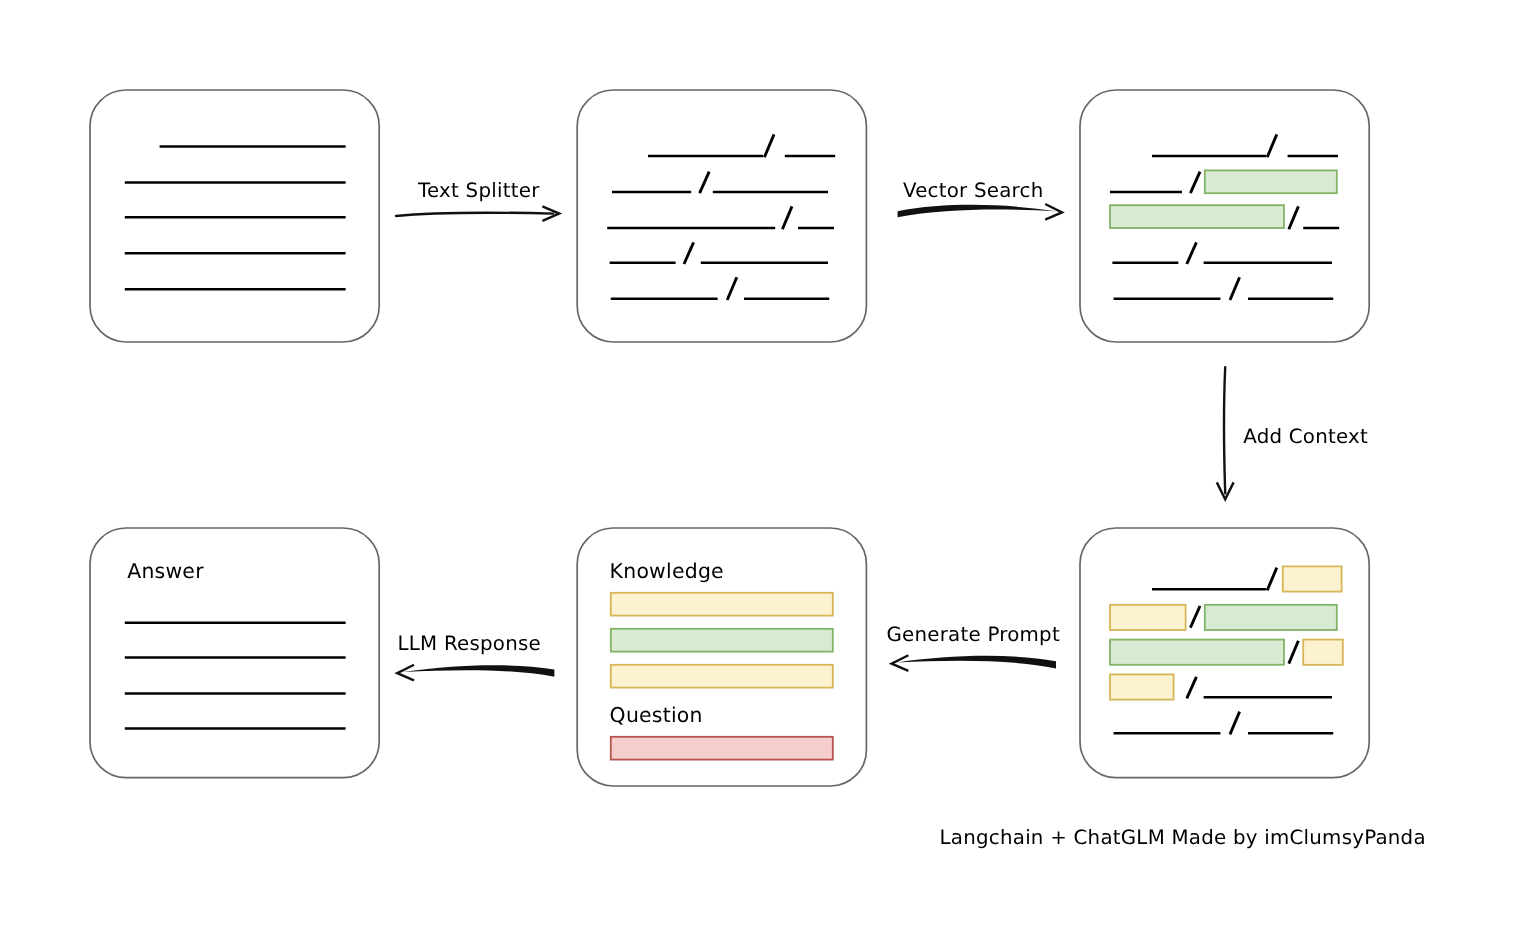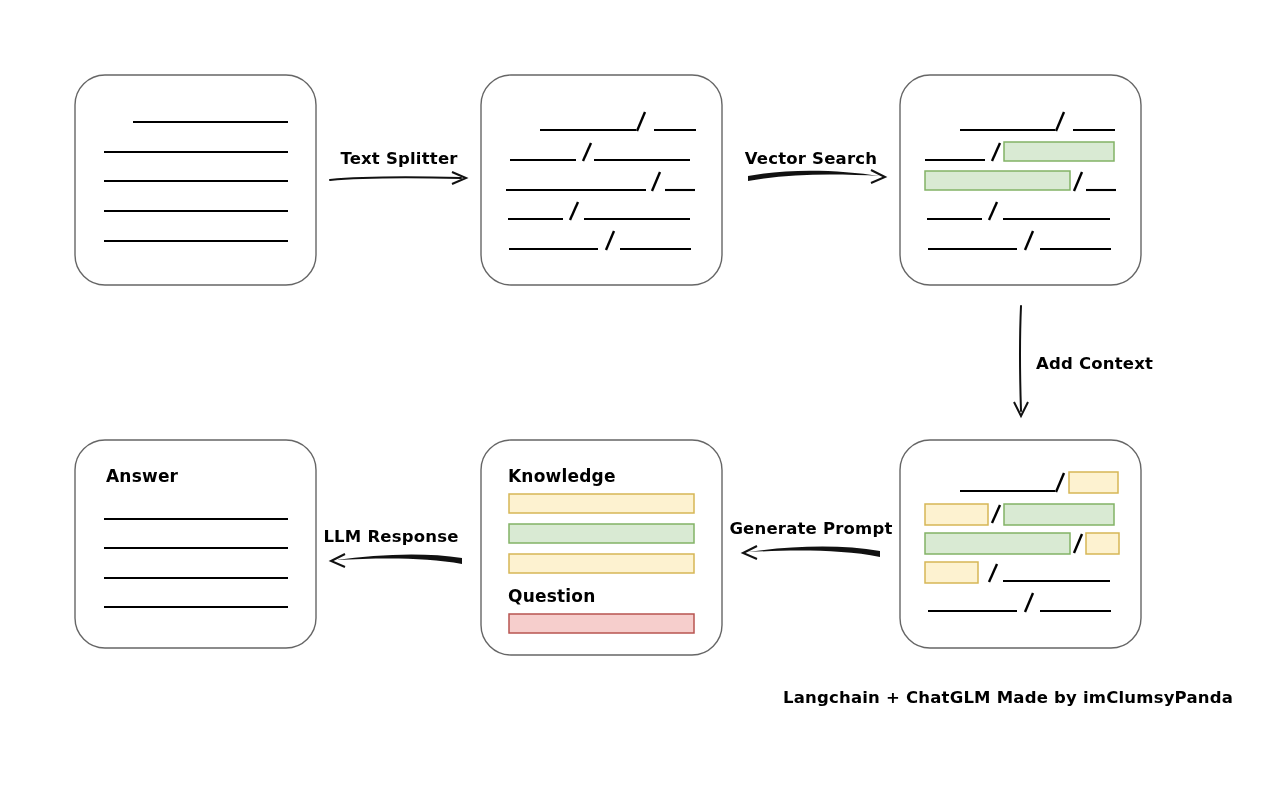--- a/index.html
+++ b/index.html
@@ -14,21 +14,20 @@
     position: relative;
     overflow: hidden;
     font-family: "DejaVu Sans", sans-serif;
   }
   #canvas {
     position: absolute;
     left: 0;
     top: 0;
     width: 1072px;
     height: 792px;
-    font-weight: bold;
   }
   .diagram-svg {
     display: block;
   }
   .node-box {
     fill: #ffffff;
     stroke: #666666;
     stroke-width: 1.4;
   }
   .doc-line {

